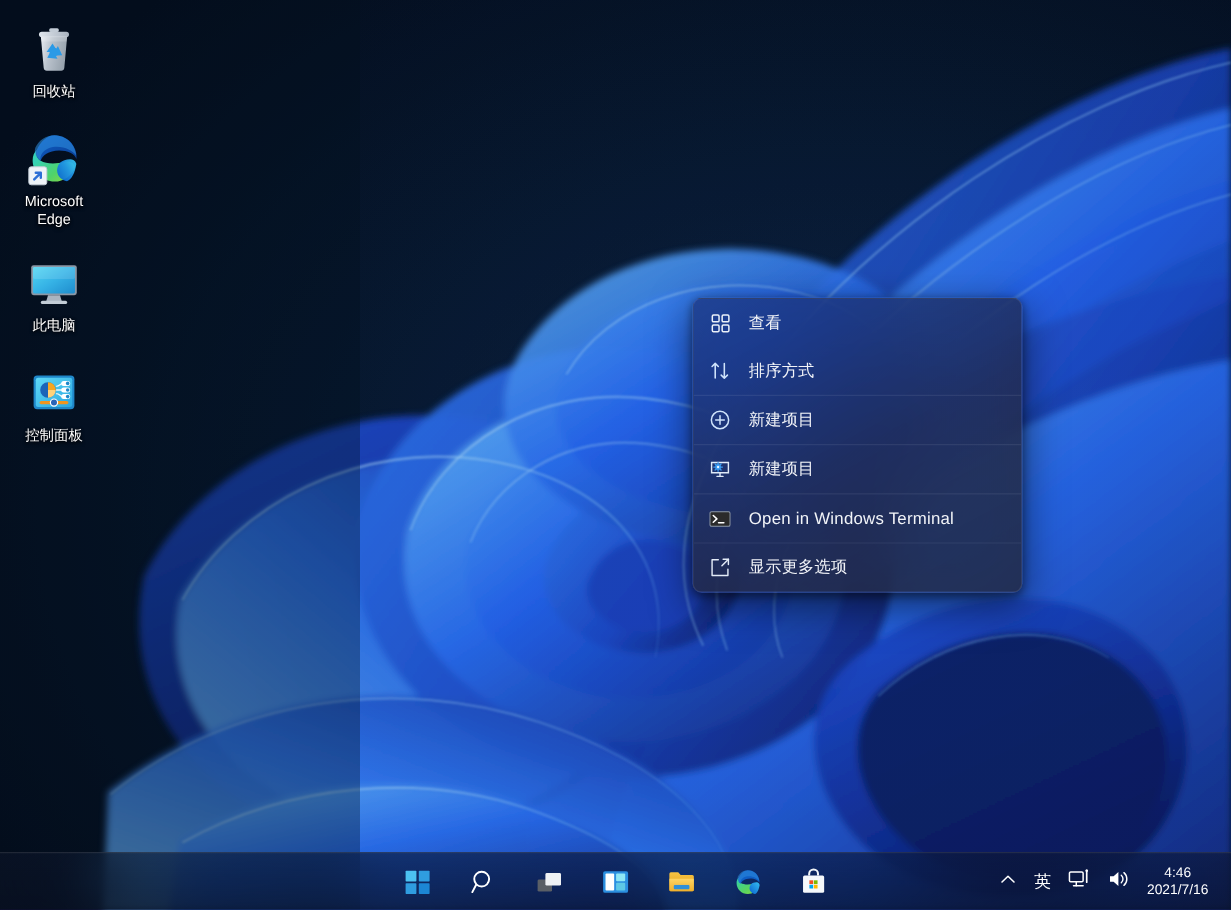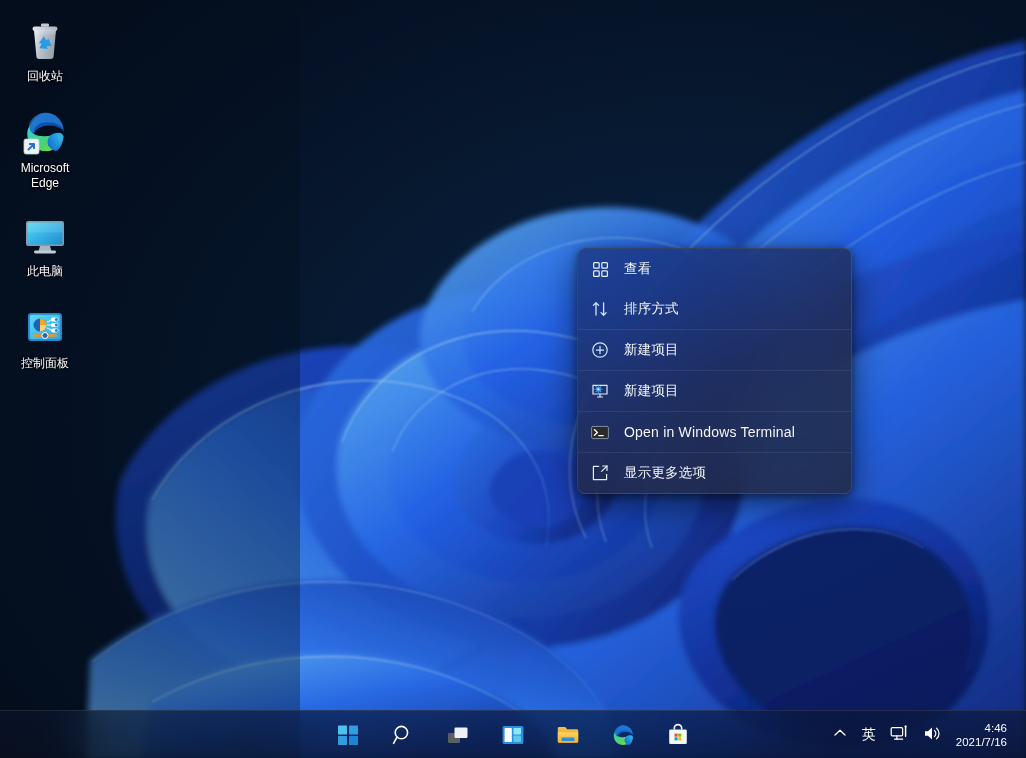--- a/index.html
+++ b/index.html
@@ -88,21 +88,21 @@
     position:absolute; right:0; top:0; height:48px;
     display:flex; align-items:center; padding-right:9px; gap:0px;
   }
   .tray-btn {
     height:38px; display:flex; align-items:center; justify-content:center;
     padding:0 7px; border-radius:4px; cursor:default; color:#fff;
   }
   .tray-btn .t-ic { display:block; }
   #tray-ime { font-size:14px; color:#fff; }
   #tb-clock {
-    display:flex; flex-direction:column; align-items:flex-end; justify-content:center;
+    display:flex; flex-direction:column; align-items:center; justify-content:center;
     padding:0 10px 0 7px; height:38px; border-radius:4px; color:#fff; cursor:default;
   }
   #tb-clock span { font-size:11.5px; line-height:14px; }
 </style>
 </head>
 <body>
 
 <div id="screen">
 
   <div id="wallpaper">

